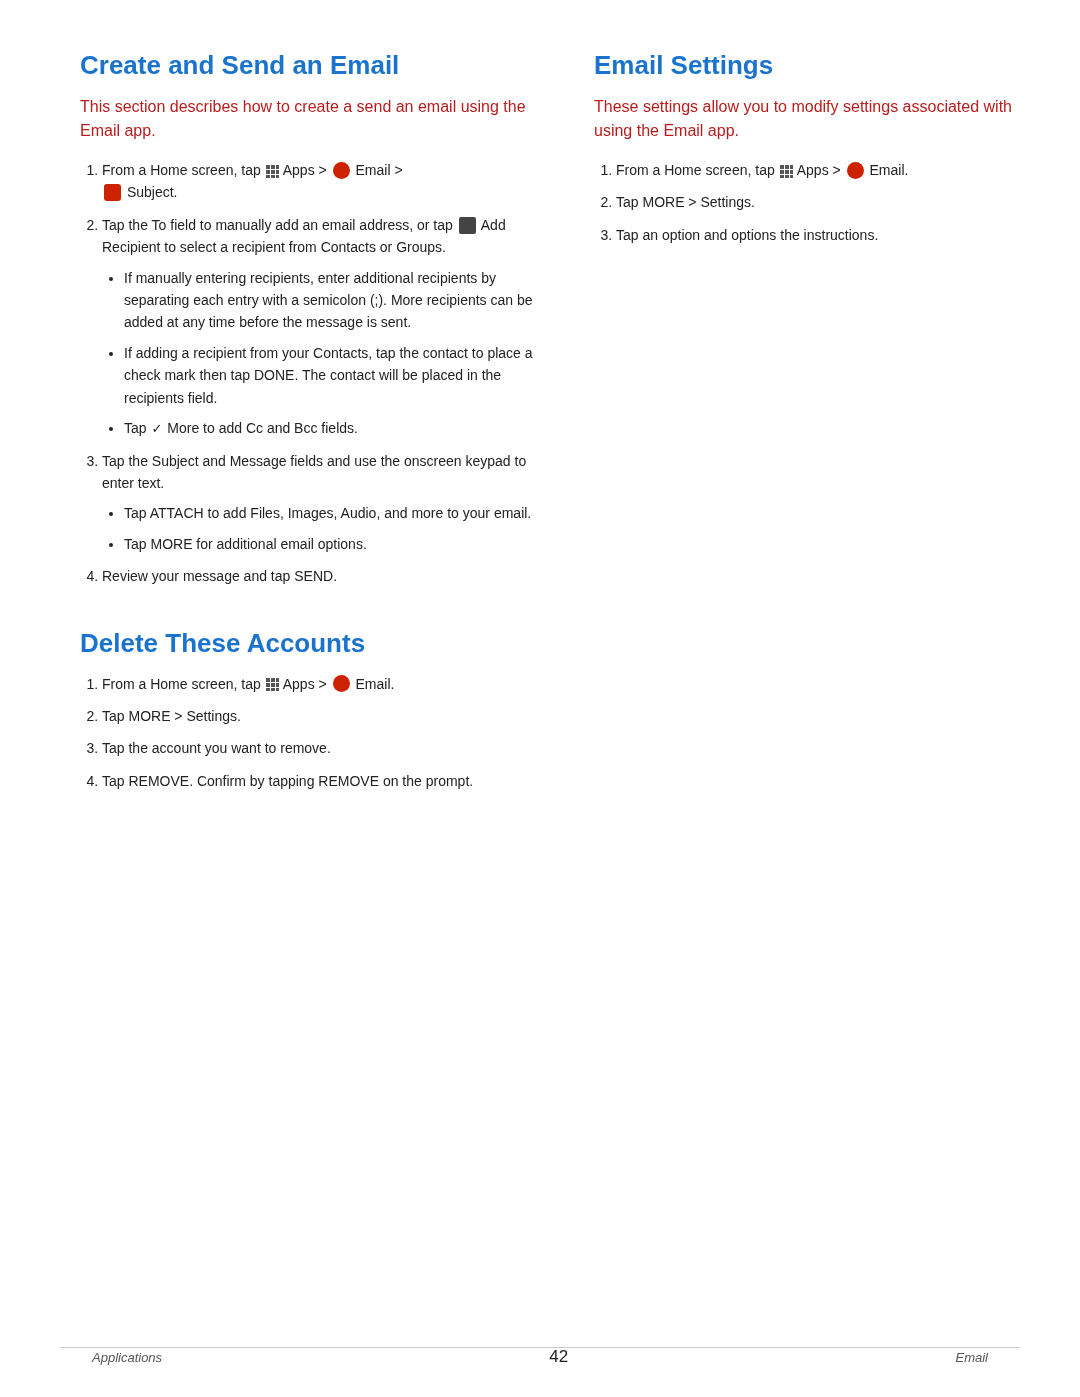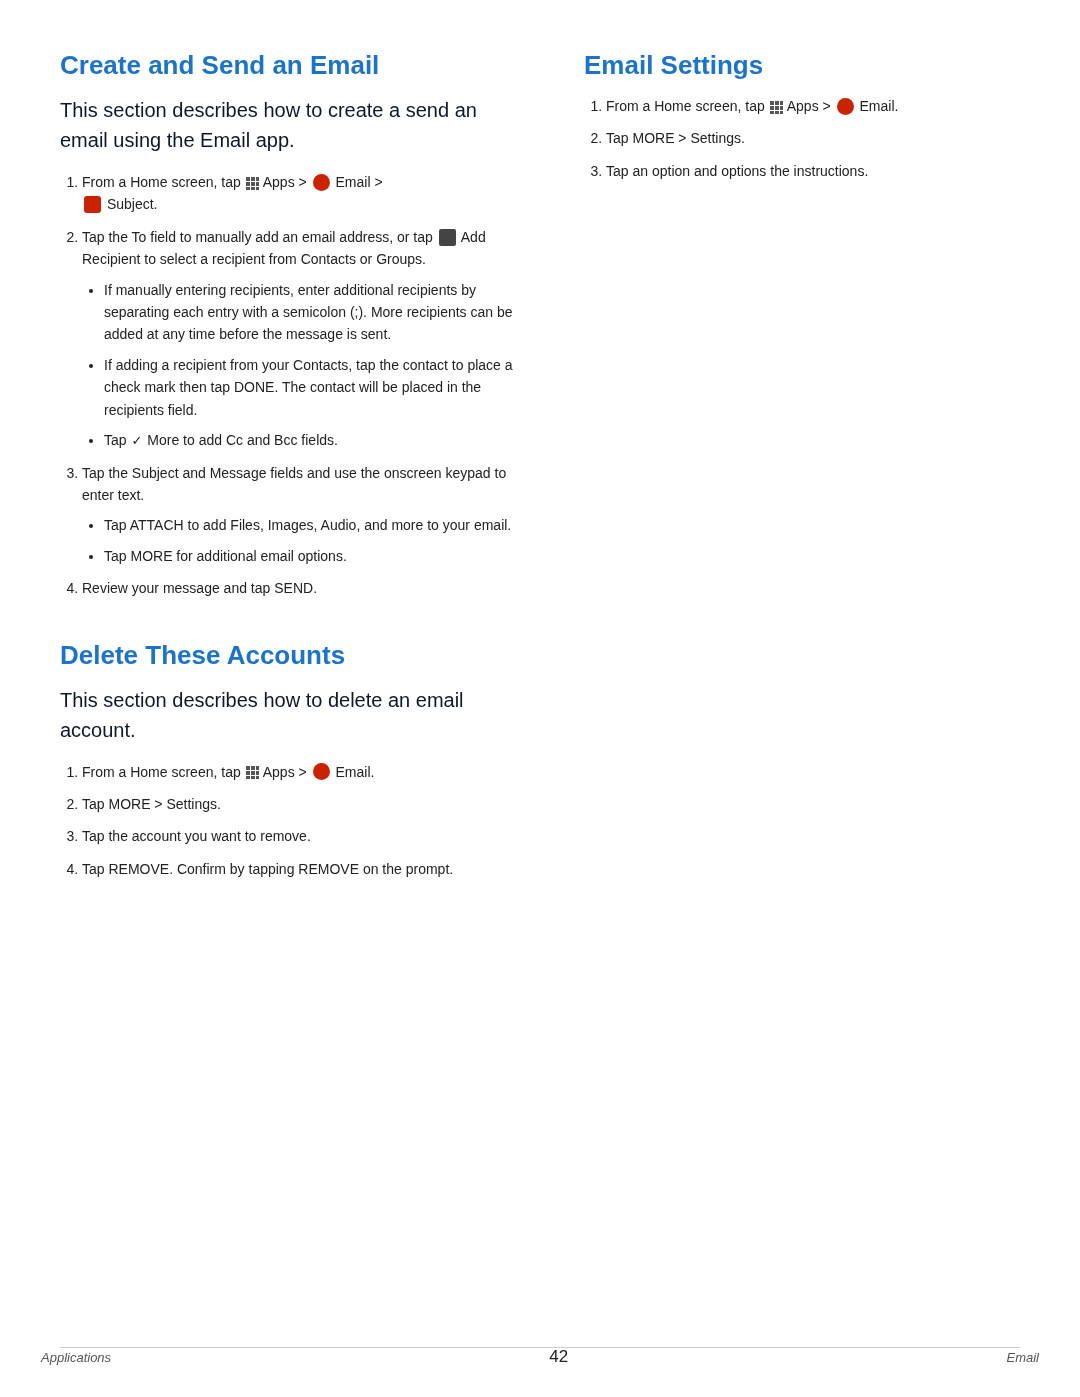--- a/index.html
+++ b/index.html
@@ -11,38 +11,39 @@
       width: 1080px;
       min-height: 1397px;
       position: relative;
     }
     .page {
       padding: 50px 32px 60px 60px;
       display: grid;
       grid-template-columns: 1fr 1fr;
       grid-template-rows: auto auto;
       gap: 0 60px;
+      margin-left: 20px;
     }
     .left-col {
       grid-column: 1;
       grid-row: 1 / 3;
     }
     .right-col {
       grid-column: 2;
       grid-row: 1;
     }
     h2 {
       font-size: 26px;
       font-weight: 700;
       color: #1a73cc;
       margin-bottom: 14px;
     }
     .section-desc {
-      font-size: 20px;
-      color: #0f172a;
+      font-size: 16px;
+      color: #b91c1c;
       margin-bottom: 16px;
       line-height: 1.5;
     }
     ol {
       padding-left: 22px;
       margin-bottom: 18px;
     }
     ol li {
       font-size: 14px;
       line-height: 1.6;
@@ -70,21 +71,21 @@
       margin-top: 40px;
     }
     .footer {
       position: absolute;
       bottom: 30px;
       left: 0;
       right: 0;
       display: flex;
       justify-content: space-between;
       align-items: center;
-      padding: 0 41px;
+      padding: 0 92px;
       font-style: italic;
       font-size: 13px;
       color: #555;
     }
     .footer-page {
       font-style: normal;
       font-size: 17px;
       color: #222;
     }
     .divider-line {
@@ -147,21 +148,20 @@
         </ul>
       </li>
 
       <li>
         <span>Review your message and tap <span class="bold">SEND</span>.</span>
       </li>
     </ol>
 
     <div class="delete-section">
       <h2>Delete These Accounts</h2>
-      <p class="section-desc">This section describes how to delete an email account.</p>
 
       <ol>
 
         <li>
           <span>From a Home screen, tap </span>
           <span style="display:inline-block;width:15px;height:15px;vertical-align:middle;position:relative;top:-1px;">
             <svg width="15" height="15" viewBox="0 0 15 15">
                 <rect x="1" y="1" width="4" height="4" fill="#555"></rect>
                 <rect x="6" y="1" width="4" height="4" fill="#555"></rect>
                 <rect x="11" y="1" width="3" height="4" fill="#555"></rect>
@@ -188,20 +188,21 @@
 
         <li>
           <span>Tap <span class="bold">REMOVE</span>. Confirm by tapping <span class="bold">REMOVE</span> on the prompt.</span>
         </li>
       </ol>
     </div>
   </div>
 
   <div class="right-col">
     <h2>Email Settings</h2>
+    <p class="section-desc">These settings allow you to modify settings associated with using the Email app.</p>
 
     <ol>
 
       <li>
         <span>From a Home screen, tap </span>
         <span style="display:inline-block;width:15px;height:15px;vertical-align:middle;position:relative;top:-1px;">
           <svg width="15" height="15" viewBox="0 0 15 15">
               <rect x="1" y="1" width="4" height="4" fill="#555"></rect>
               <rect x="6" y="1" width="4" height="4" fill="#555"></rect>
               <rect x="11" y="1" width="3" height="4" fill="#555"></rect>

